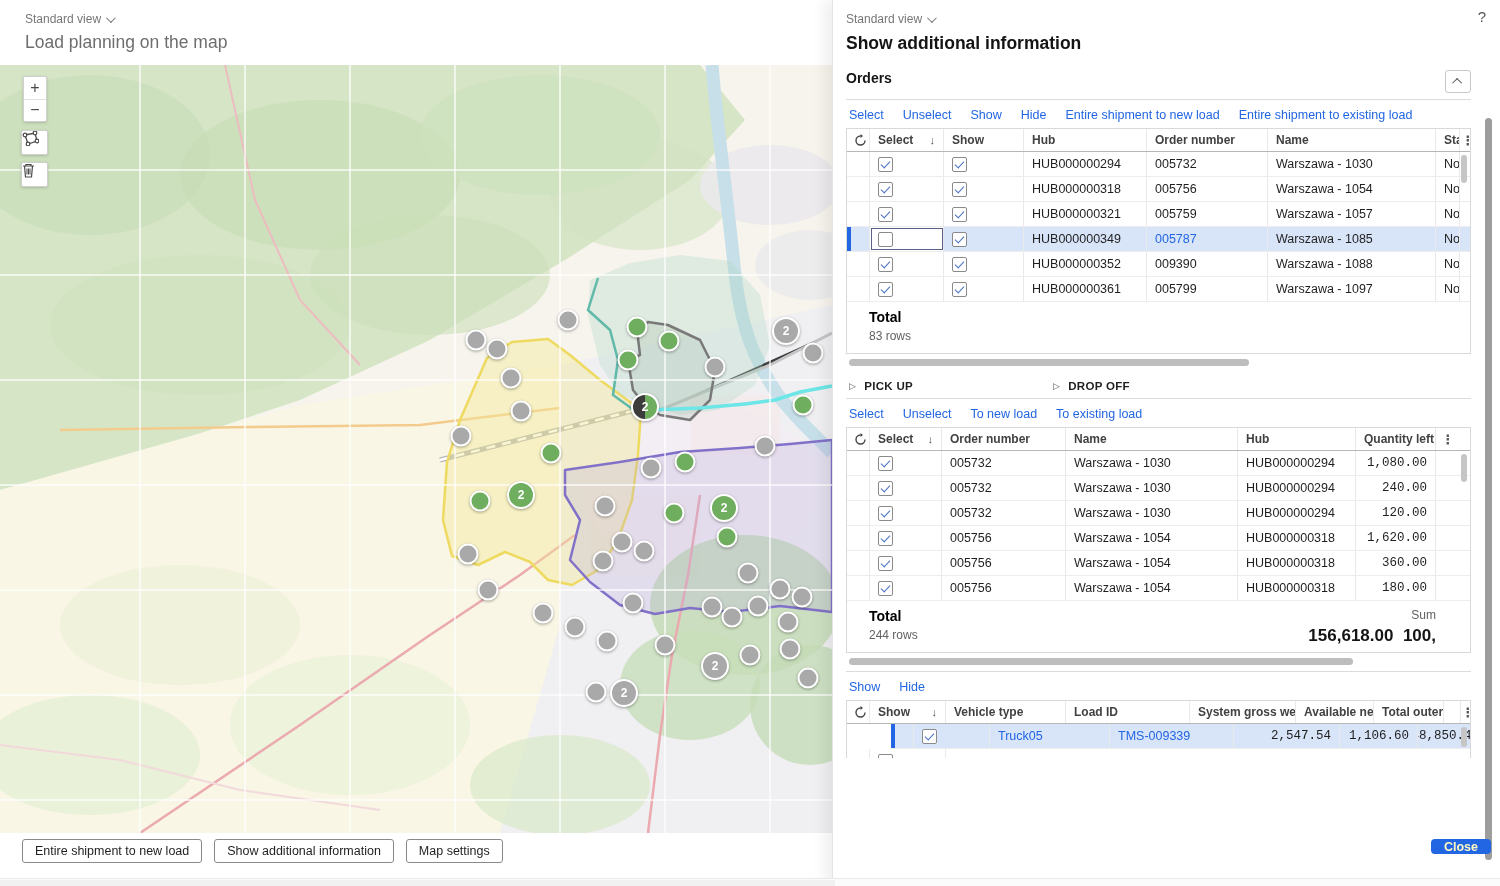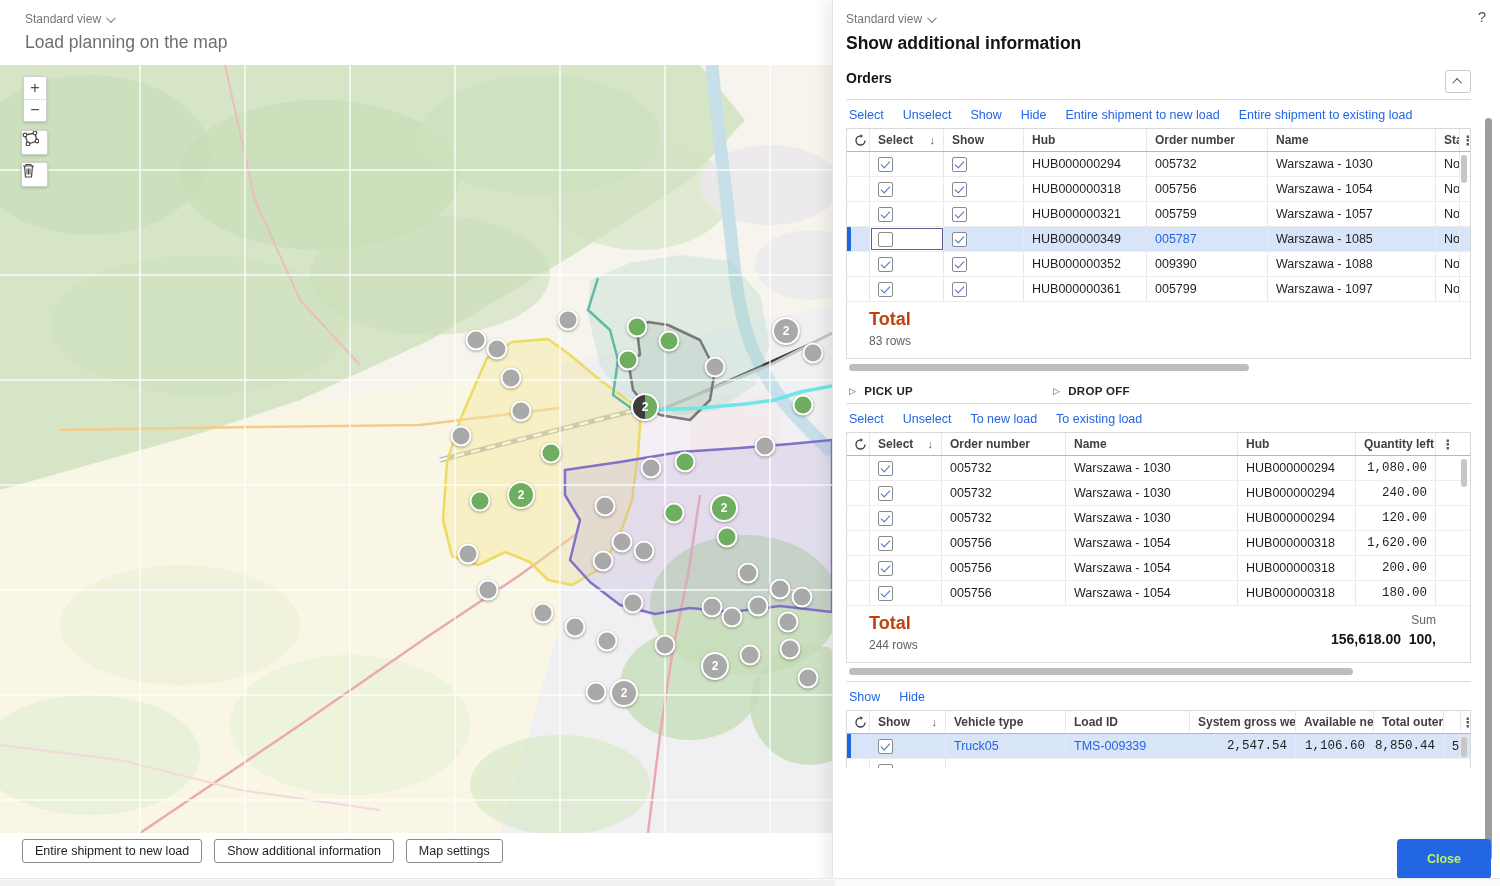--- a/index.html
+++ b/index.html
@@ -68,37 +68,37 @@
   .link { color:#2266E3; cursor:pointer; }
   .sort { font-size:11px; color:#555; margin-left:auto; font-weight:400; }
   .more { color:#555; font-size:13px; justify-content:center; cursor:pointer; }
   .cb { width:15px; height:15px; border:1px solid #8a8a8a; border-radius:2px; background:#fff; position:relative; flex:none; }
   .cb.checked::after { content:""; position:absolute; left:4.3px; top:1.1px; width:4px; height:8px;
     border-right:1.8px solid #4a72c4; border-bottom:1.8px solid #4a72c4; transform:rotate(43deg); }
   .gcell.focus { outline:1.5px solid #5c5f87; outline-offset:-2px; background:#fff; }
   .refresh-svg { display:block; margin:0 auto; }
 
   .gtotal { border:1px solid #d9d9d9; border-top:none; padding:7px 10px 10px 22px; }
-  .gtotal .t1 { font-size:18px; font-weight:700; color:#c2410c; }
+  .gtotal .t1 { font-size:14px; font-weight:700; color:#000000; }
   .gtotal .t2 { font-size:12px; color:#616161; margin-top:4px; }
   .sum-wrap { position:absolute; right:34px; top:7px; text-align:right; }
   .sum-label { font-size:12px; color:#616161; }
-  .sum-vals { font-size:14px; font-weight:700; color:#141414; margin-top:4px; white-space:nowrap; }
+  .sum-vals { font-size:17px; font-weight:700; color:#141414; margin-top:4px; white-space:nowrap; }
   .hscroll { height:7px; margin-top:5px; position:relative; }
   .hscroll .thumb { position:absolute; left:3px; top:0; height:7px; background:#bdbdbd; border-radius:4px; }
 
   .pickrow { display:flex; margin:14px 0 4px 3px; }
   .pick { font-size:11.5px; font-weight:700; letter-spacing:.3px; color:#1f1f1f; display:flex; align-items:center; gap:8px; width:204px; cursor:pointer; }
   .tri { font-size:9px; color:#555; }
 
   .vscroll-t { position:absolute; width:6px; background:#c6c6c6; border-radius:3px; right:3px; }
   .panel-vscroll { position:absolute; right:8px; top:118px; height:742px; width:7px; background:#9d9d9d; border-radius:4px; }
 
-  .btn-primary { position:absolute; right:9px; top:839px; background:#2266E3; color:#bef264; border:none;
-    border-radius:4px; font-size:12.5px; font-weight:700; padding:5px 30px; height:40px; display:flex; align-items:center; cursor:pointer; }
+  .btn-primary { position:absolute; right:9px; top:839px; background:#2266E3; color:#fef9c3; border:none;
+    border-radius:4px; font-size:12.5px; font-weight:700; padding:5px 13px; height:15px; display:flex; align-items:center; cursor:pointer; }
 
   .bottom-strip { position:absolute; left:0; top:878px; width:1500px; height:8px; background:#fbfbfb; border-top:1px solid #e8e8e8; }
   .bottom-strip .left { position:absolute; left:0; top:1px; width:835px; height:7px; background:#f1f1f1; }
 </style>
 </head>
 <body>
 
 <div id="app">
 
   <div id="left-pane">
@@ -597,21 +597,21 @@
               <div class="gcell">
                 <span>005756</span>
               </div>
               <div class="gcell">
                 <span>Warszawa  - 1054</span>
               </div>
               <div class="gcell">
                 <span>HUB000000318</span>
               </div>
               <div class="gcell num ">
-                <span>200.00</span>
+                <span>360.00</span>
               </div>
               <div class="gcell last">
                 <span></span>
               </div>
             </div>
             <div class="grow" style="grid-template-columns: 4px 19px 72px 124px 172px 118px 80px 24px 10px;">
               <div class="ind"></div>
               <div class="gcell" style="padding: 0px 2px;"></div>
               <div class="gcell">
                 <span class="cb checked"></span>
@@ -667,21 +667,21 @@
             </div>
           <div class="gcell">Vehicle type</div>
           <div class="gcell">Load ID</div>
           <div class="gcell">System gross weight i...</div>
           <div class="gcell">Available net ...</div>
           <div class="gcell">Total outer vol...</div>
           <div class="gcell"></div>
           <div class="gcell last more">⋮</div>
         </div>
         <div id="loads-body">
-            <div class="grow sel" style="grid-template-columns: 4px 19px 76px 120px 124px 106px 78px 70px 16px 10px;">
+            <div class="grow sel" style="grid-template-columns: 4px 19px 76px 120px 124px 106px 78px 70px 16px 10px; margin-left: 44px;">
               <div class="ind"></div>
               <div class="gcell" style="padding: 0px 2px;"></div>
               <div class="gcell">
                 <span class="cb checked"></span>
               </div>
               <div class="gcell">
                 <span class="link">Truck05</span>
               </div>
               <div class="gcell">
                 <span class="link">TMS-009339</span>

